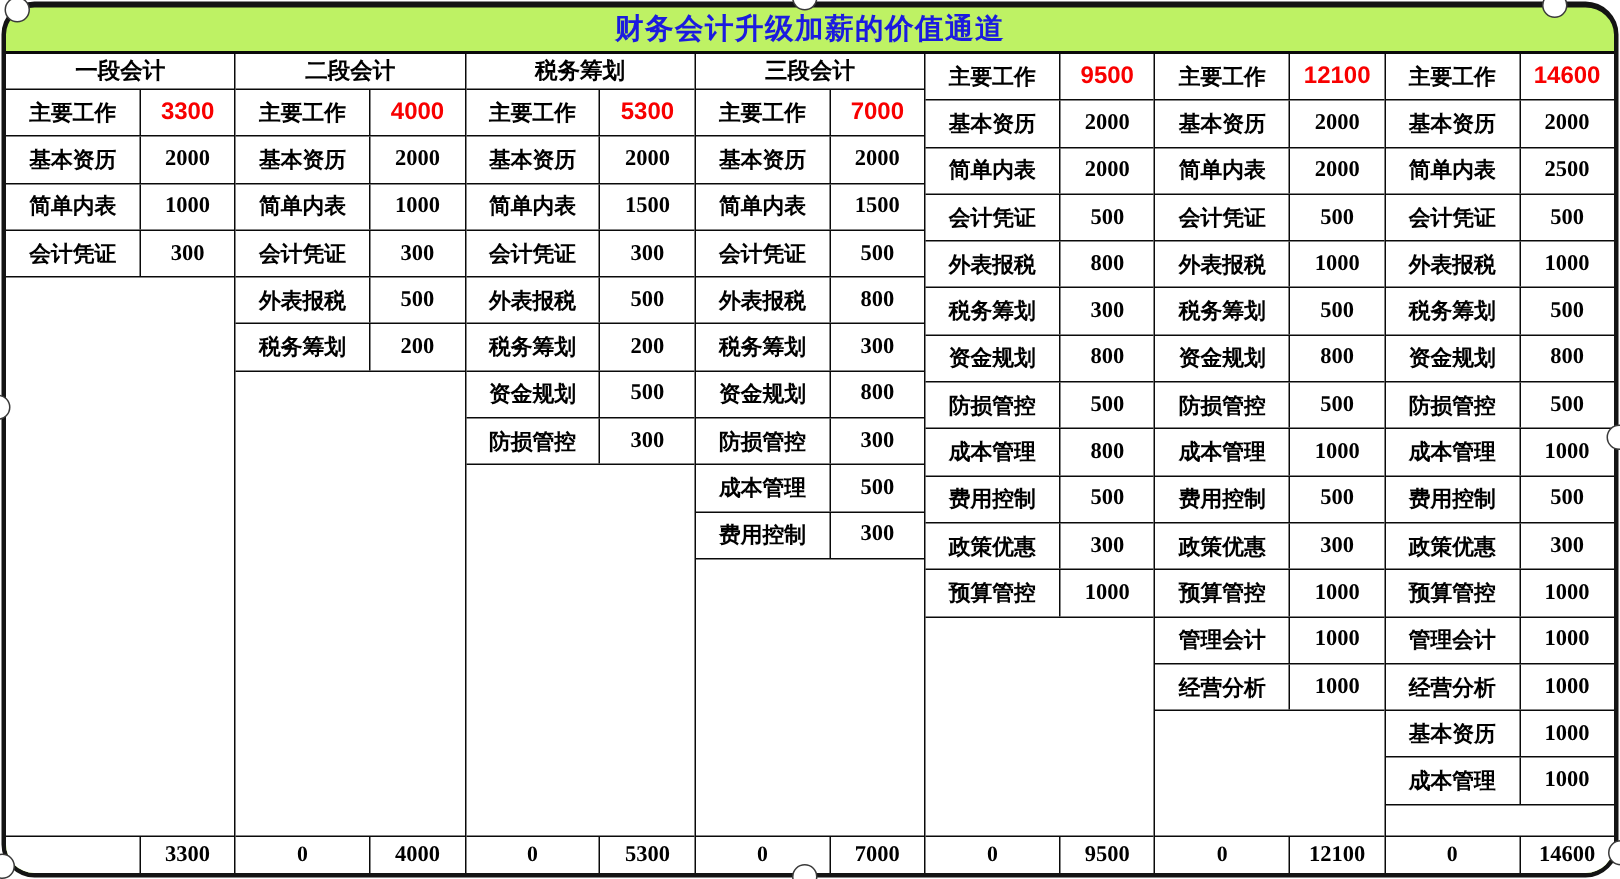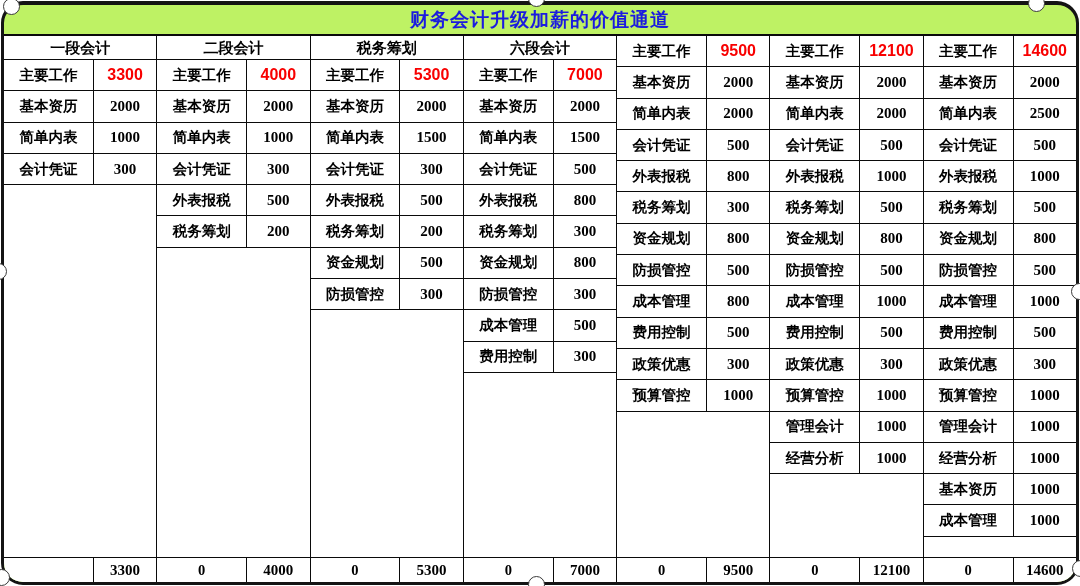--- a/index.html
+++ b/index.html
@@ -213,21 +213,21 @@
           <div class="cell label">防损管控</div>
           <div class="cell value">300</div>
         </div>
         <div class="filler"></div>
         <div class="row total">
           <div class="cell label">0</div>
           <div class="cell value">5300</div>
         </div>
       </div>
       <div class="col">
-        <div class="col-header">六段会计</div>
+        <div class="col-header">三段会计</div>
         <div class="row">
           <div class="cell label">主要工作</div>
           <div class="cell value red">7000</div>
         </div>
         <div class="row">
           <div class="cell label">基本资历</div>
           <div class="cell value">2000</div>
         </div>
         <div class="row">
           <div class="cell label">简单内表</div>

